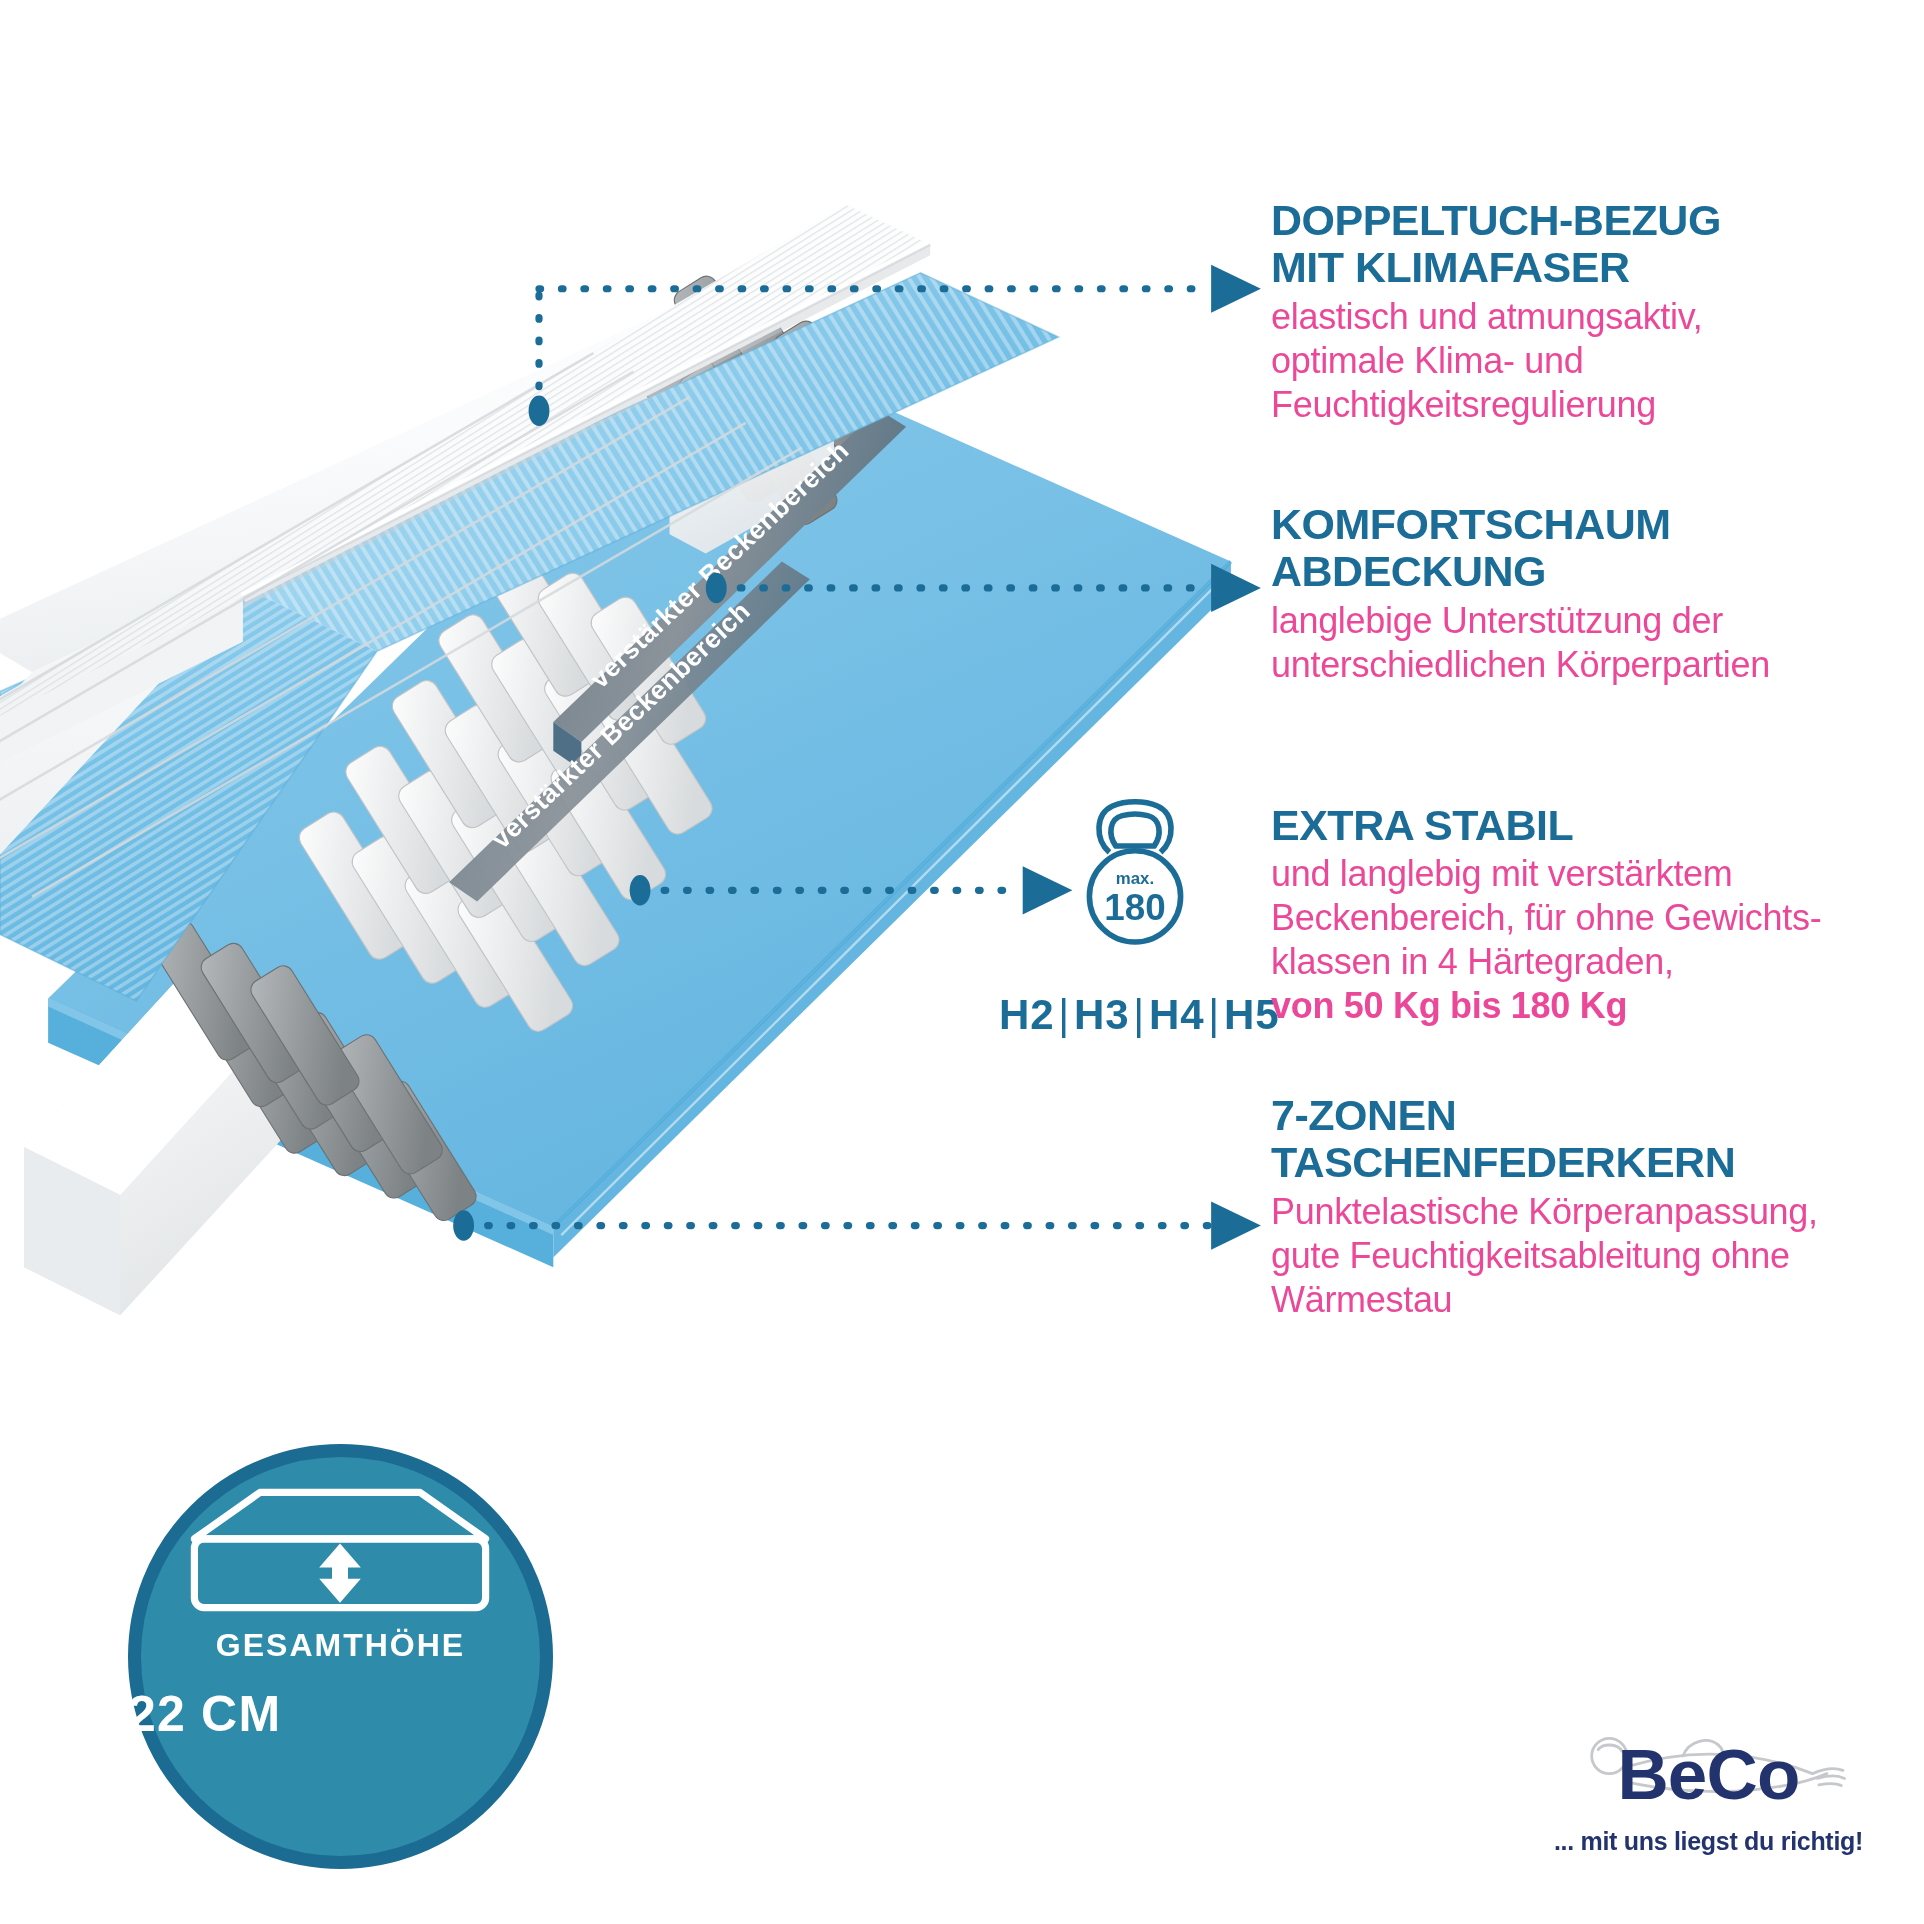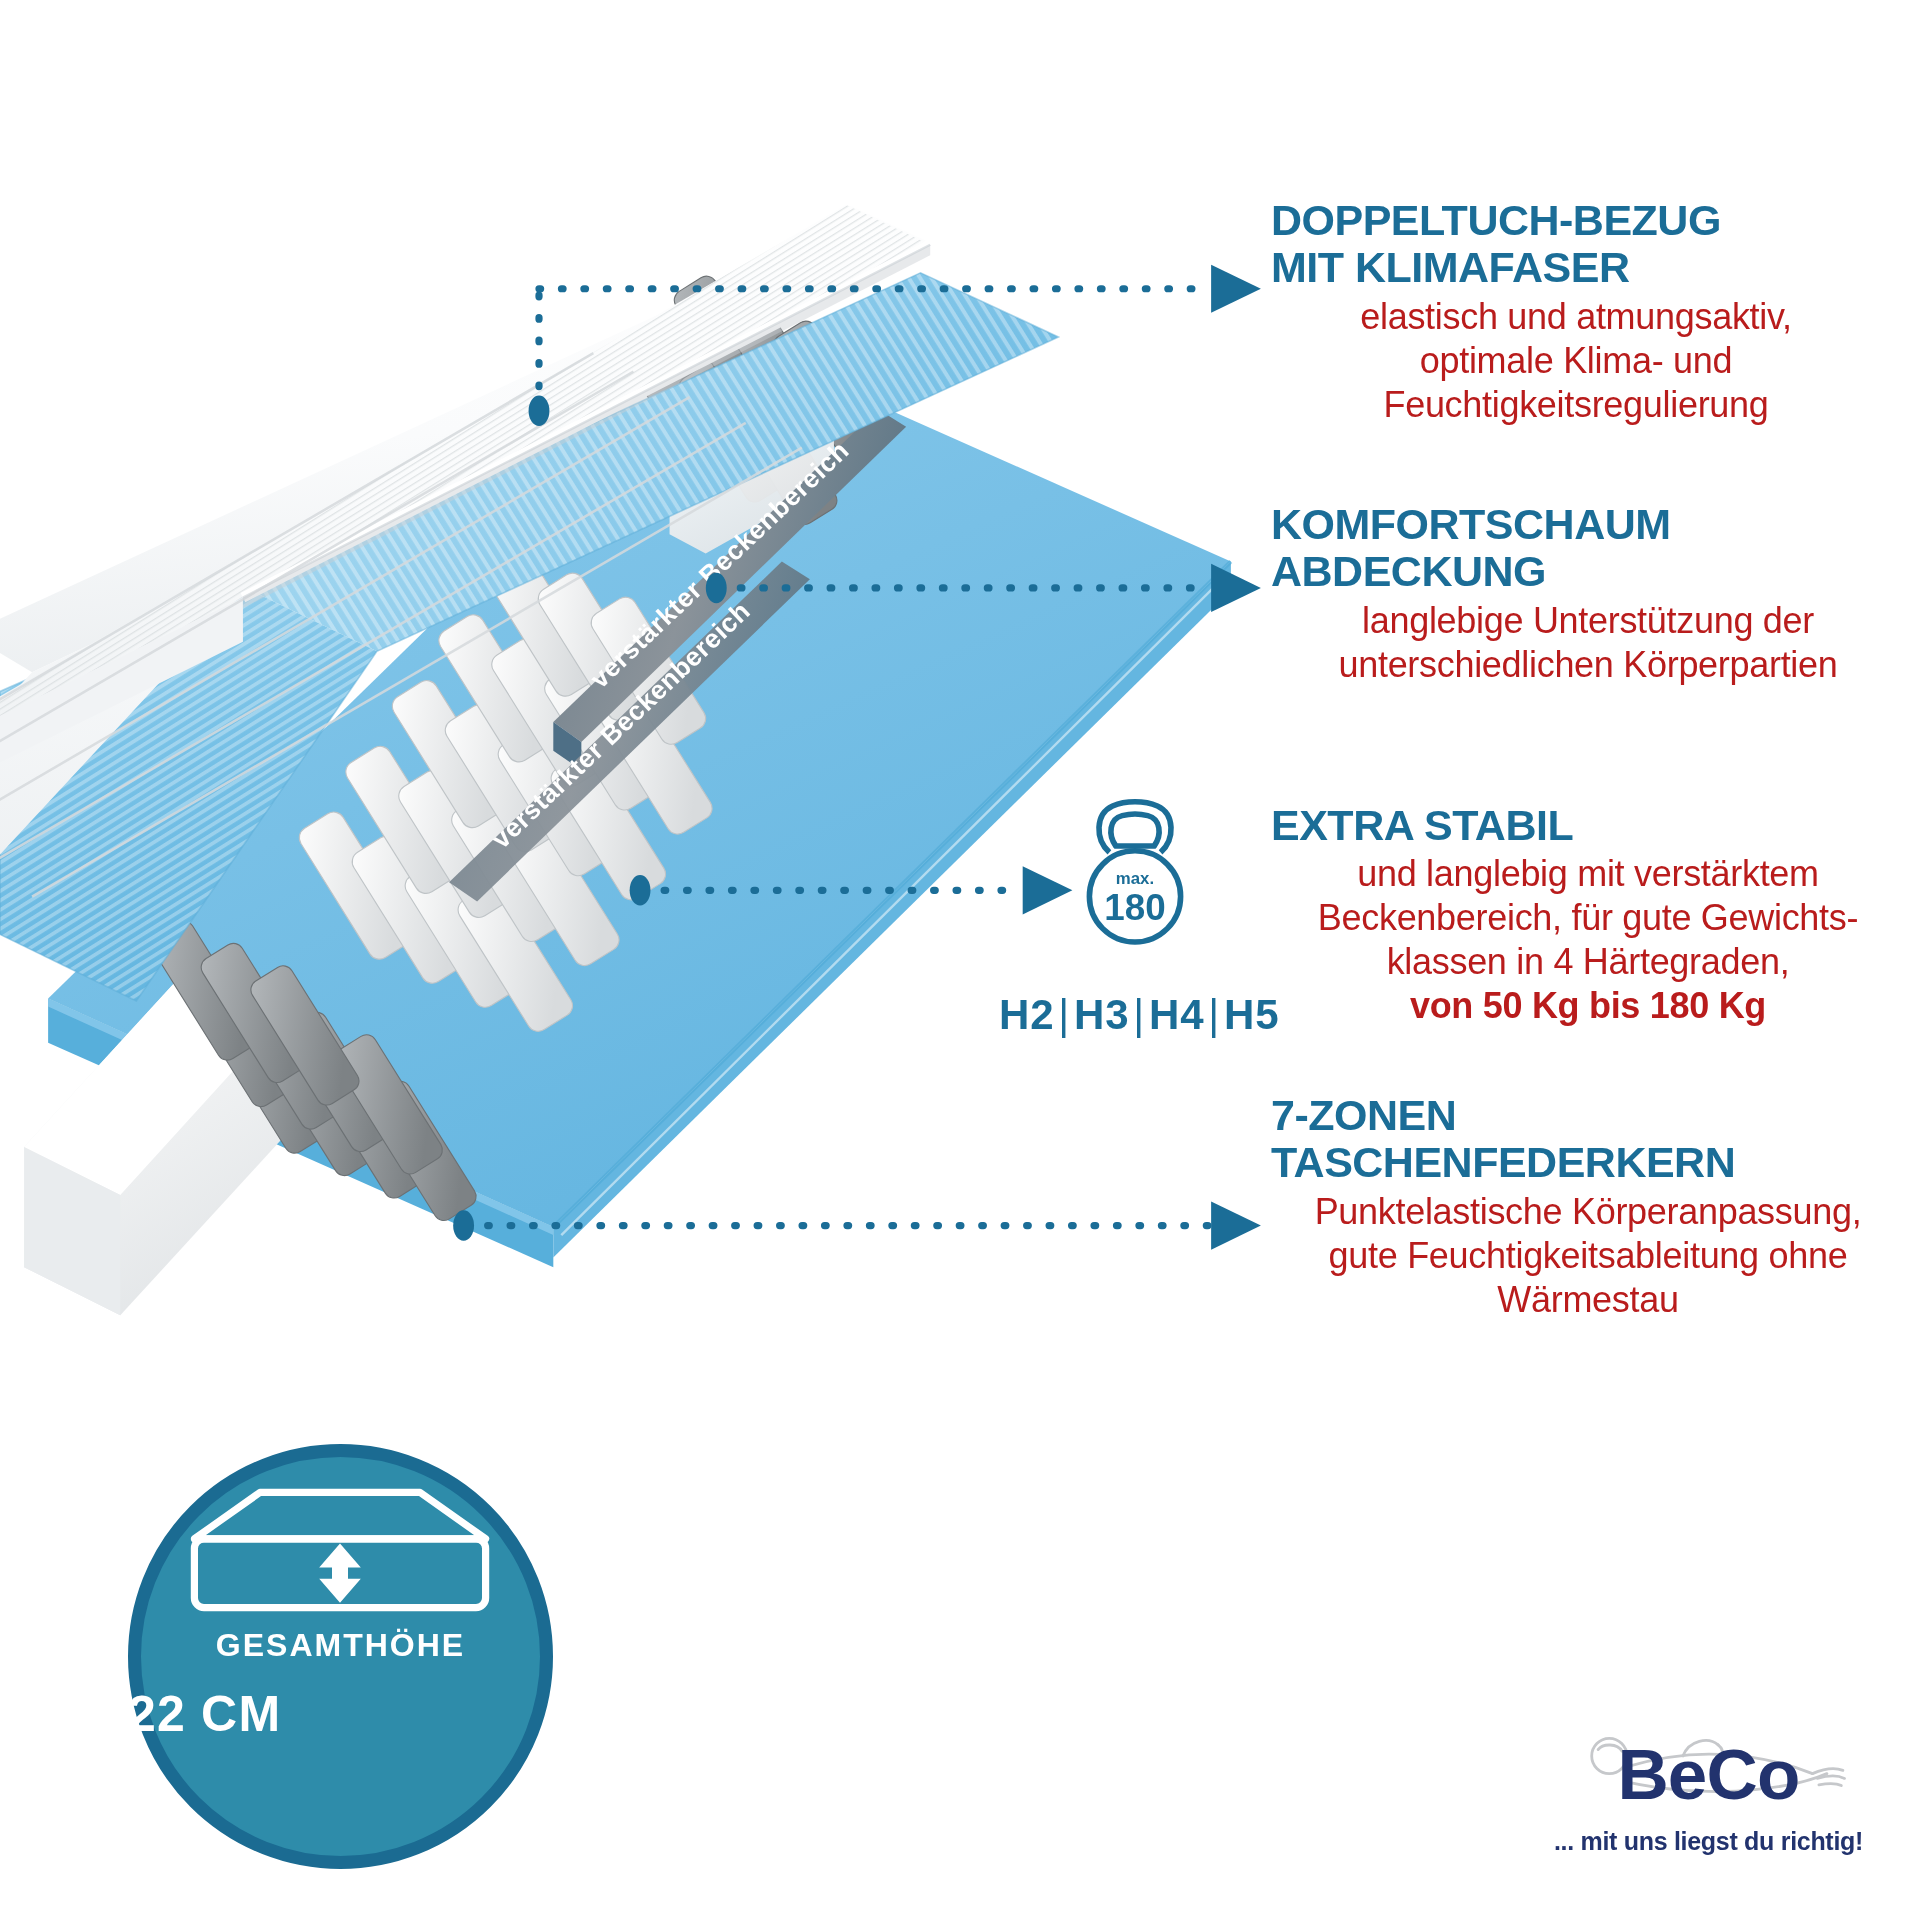--- a/index.html
+++ b/index.html
@@ -39,23 +39,22 @@
     letter-spacing: -0.5px;
     color: #1b6d97;
     text-transform: uppercase;
   }
   .callout p {
     margin: 0;
     font-family: "Liberation Sans", sans-serif;
     font-weight: normal;
     font-size: 36px;
     line-height: 1.22;
-    color: #b91c1c;
+    color: #ec4899;
     letter-spacing: -0.3px;
-    text-align: center;
   }
   .callout p .strong {
     font-weight: bold;
   }
 
   #callout-1 { left: 1271px; top: 197px; }
   #callout-2 { left: 1271px; top: 501px; width: 634px; }
   #callout-3 { left: 1271px; top: 802px; width: 634px; }
   #callout-4 { left: 1271px; top: 1092px; width: 634px; }
 
@@ -516,21 +515,21 @@
   <div id="hardness">
     <span>H2</span><span class="sep">|</span><span>H3</span><span class="sep">|</span><span>H4</span><span class="sep">|</span><span>H5</span>
   </div>
 
   <div class="callout" id="callout-3">
     <h2>
       <span>EXTRA STABIL</span>
     </h2>
     <p>
       <span>und langlebig mit verstärktem</span><br>
-      <span>Beckenbereich, für gute Gewichts-</span><br>
+      <span>Beckenbereich, für ohne Gewichts-</span><br>
       <span>klassen in 4 Härtegraden,</span><br>
       <span class="strong">von 50 Kg bis 180 Kg</span>
     </p>
   </div>
 
   <div class="callout" id="callout-4">
     <h2>
       <span>7-ZONEN</span><br>
       <span>TASCHENFEDERKERN</span>
     </h2>

